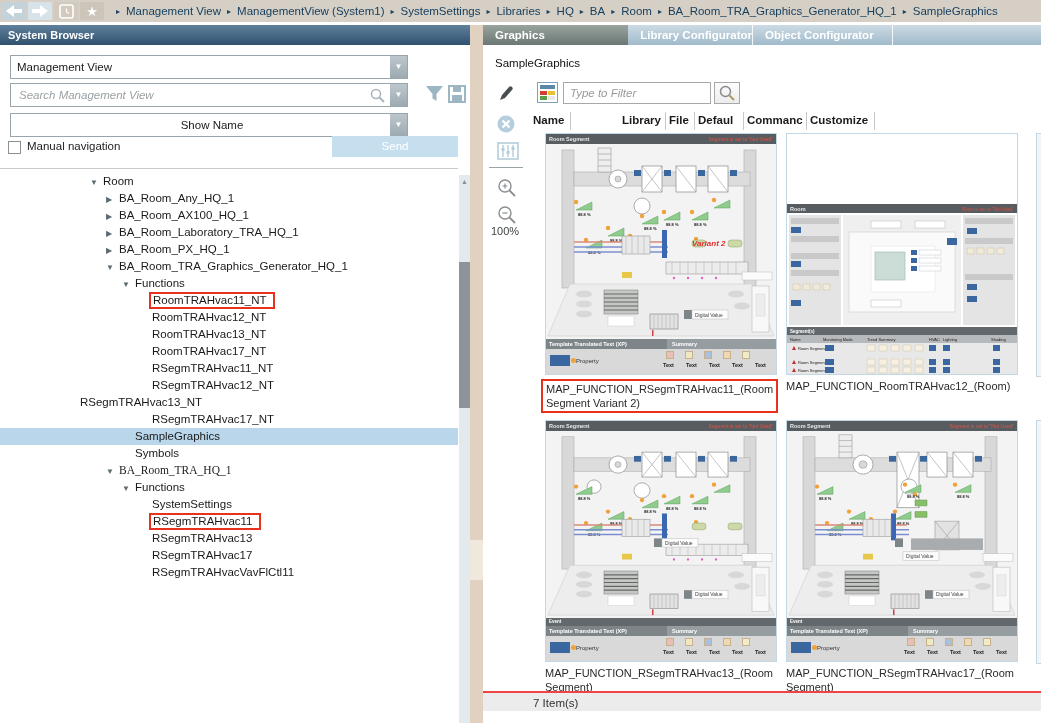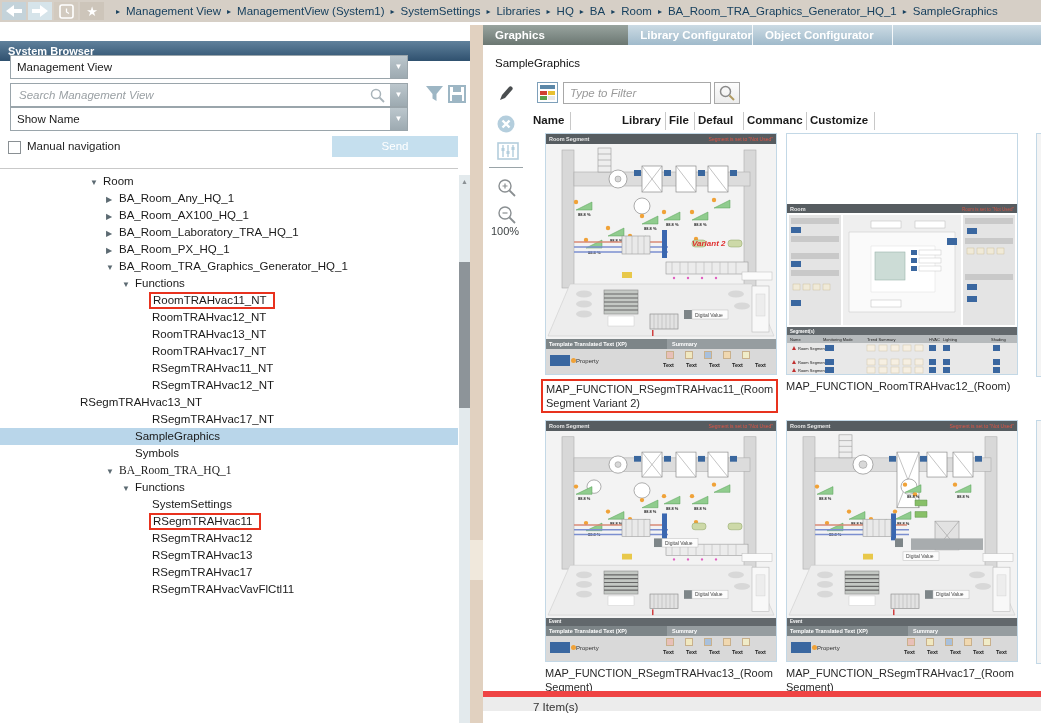--- a/index.html
+++ b/index.html
@@ -14,21 +14,21 @@
   .navbtn.fwd{background:#d6e4ea;}
   .navbtn.hist{background:#d2cabf;}
   .navbtn.star{background:#cdc5ba;color:#fff;font-size:13px;line-height:13px;}
   #breadcrumb{display:flex;align-items:center;margin-left:12px;font-size:11.5px;color:#17405e;white-space:nowrap;}
   .bc-item{margin-right:6px;cursor:default;}
   .bc-sep{font-size:8px;margin-right:6px;color:#17405e;}
 
   
   #sb{left:0;top:25px;width:470px;height:698px;background:#fff;}
   .panel-hdr{height:20px;background:linear-gradient(180deg,#60819c,#2f516f);color:#fff;
-             font-weight:bold;font-size:11px;line-height:20px;padding-left:8px;box-sizing:border-box;margin-top:16px;}
+             font-weight:bold;font-size:11px;line-height:20px;padding-left:8px;box-sizing:border-box;}
   .fld{position:absolute;left:10px;width:398px;height:24px;border:1px solid #9aa5ab;box-sizing:border-box;
        font-size:11.5px;line-height:22px;padding-left:6px;color:#1a1a1a;background:#fff;}
   .dd-btn{position:absolute;right:0;top:0;width:17px;height:100%;
           background:linear-gradient(180deg,#bcc7cd,#9daab1);color:#fff;font-size:8px;
           display:flex;align-items:center;justify-content:center;}
   #sb-search-input{border:0;outline:0;width:330px;height:20px;font-size:11.5px;
        font-family:"Liberation Sans",sans-serif;font-style:italic;}
   #sb-search-input::placeholder{color:#9aa0a4;font-style:italic;}
   .sideicon{position:absolute;}
   #send-btn{position:absolute;left:332px;top:111px;width:126px;height:21px;background:#c5dfee;
@@ -100,21 +100,21 @@
   .prop-dot{position:absolute;left:21px;top:3px;width:5px;height:5px;border-radius:50%;background:#f0a238;}
   .prop-lbl{position:absolute;left:30px;top:9px;font-size:6px;color:#333;}
   .sq-row{position:absolute;left:120px;top:2px;display:flex;gap:11px;}
   .sq{width:8px;height:8px;box-sizing:border-box;border:1px solid #c8b08c;}
   .txt-row{position:absolute;left:117px;top:13px;display:flex;gap:9px;font-size:5.5px;font-weight:bold;color:#222;}
   .txt-row span{width:14px;}
   .caption{position:absolute;width:232px;font-size:11px;color:#2a2a2a;line-height:14px;}
   .cap-box{display:inline-block;border:2px solid #e8321e;padding:1px 3px;margin-left:-4px;}
   .sliver{position:absolute;left:553px;width:5px;height:242px;border:1px solid #c3d8e6;border-right:0;background:#f4f4f4;}
   #statusbar{position:absolute;left:0;top:666px;width:558px;height:20px;background:#ececec;
-             border-top:6px solid #ef4444;font-size:11.5px;color:#333;line-height:20px;padding-left:50px;box-sizing:border-box;}
+             border-top:2px solid #ef4444;font-size:11.5px;color:#333;line-height:20px;padding-left:50px;box-sizing:border-box;}
 </style>
 </head>
 <body>
 
 <div id="topbar" class="abs">
   <div class="navbtn back">
     <svg width="16" height="12">
         <path d="M8 0 0 6 8 12 8 8 16 8 16 4 8 4Z" fill="#fff"></path>
       </svg>
   </div>
@@ -172,21 +172,21 @@
   </div>
   <svg class="sideicon" style="left:425px;top:60px;" width="19" height="18">
     <path d="M1 1 18 1 11.5 9 11.5 16 7.5 13.5 7.5 9Z" fill="#9db6c4"></path>
   </svg>
   <svg class="sideicon" style="left:448px;top:60px;" width="18" height="18">
     <rect x="1" y="1" width="16" height="16" fill="none" stroke="#9db6c4" stroke-width="2"></rect>
     <rect x="5" y="2" width="8" height="5" fill="#9db6c4"></rect>
     <rect x="4" y="10" width="10" height="6" fill="#9db6c4"></rect>
   </svg>
 
-  <div class="fld" style="top:82px;">
+  <div class="fld" style="top:88px;text-align:center;">
     <span>Show Name</span>
     <span class="dd-btn">▼</span>
   </div>
 
   <div id="cb"></div>
   <div id="cb-label">Manual navigation</div>
   <div id="send-btn">Send</div>
 
   <div id="tree">
     <div class="trow clip" style="padding-left:90px;"><span class="ar ar-c"></span><span>Device</span></div>
@@ -204,21 +204,20 @@
     <div class="trow" style="padding-left:152px;"><span>RSegmTRAHvac11_NT</span></div>
     <div class="trow" style="padding-left:152px;"><span>RSegmTRAHvac12_NT</span></div>
     <div class="trow" style="padding-left:80px;"><span>RSegmTRAHvac13_NT</span></div>
     <div class="trow" style="padding-left:152px;"><span>RSegmTRAHvac17_NT</span></div>
     <div class="trow sel" style="padding-left:135px;"><span>SampleGraphics</span></div>
     <div class="trow" style="padding-left:135px;"><span>Symbols</span></div>
     <div class="trow" style="padding-left:106px;font-family:Liberation Serif, serif;"><span class="ar ar-e"></span><span>BA_Room_TRA_HQ_1</span></div>
     <div class="trow" style="padding-left:122px;"><span class="ar ar-e"></span><span>Functions</span></div>
     <div class="trow" style="padding-left:152px;"><span>SystemSettings</span></div>
     <div class="trow" style="padding-left:152px;"><span class="hl"><span>RSegmTRAHvac11</span></span></div>
-    <div class="trow" style="padding-left:152px;"><span>RSegmTRAHvac12</span></div>
     <div class="trow" style="padding-left:152px;"><span>RSegmTRAHvac13</span></div>
     <div class="trow" style="padding-left:152px;"><span>RSegmTRAHvac17</span></div>
     <div class="trow" style="padding-left:152px;"><span>RSegmTRAHvacVavFlCtl11</span></div>
   </div>
   <div id="sb-scroll">
     <span class="up">▲</span>
     <div id="sb-thumb"></div>
   </div>
 </div>
 

